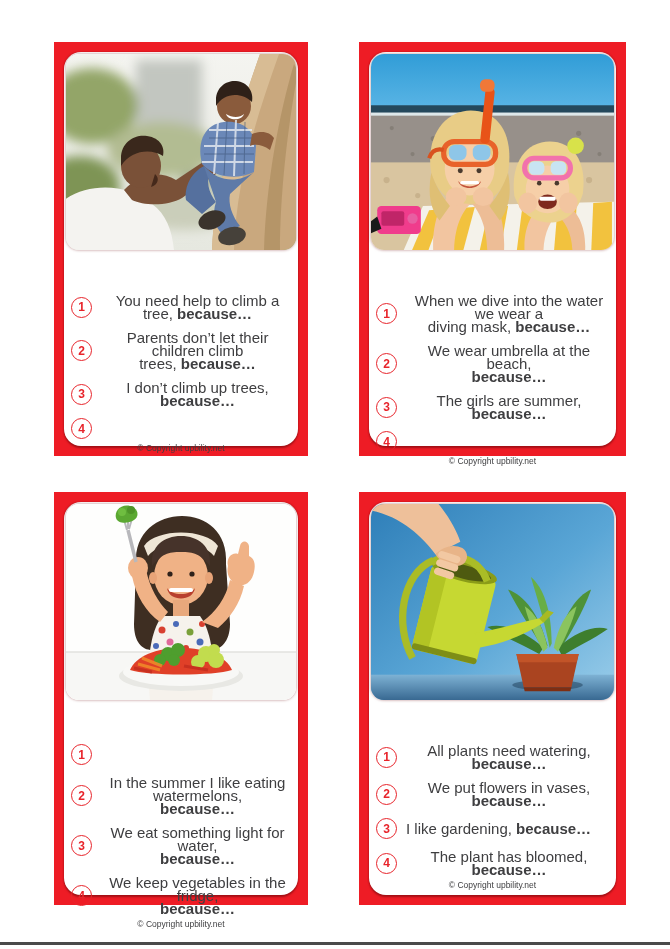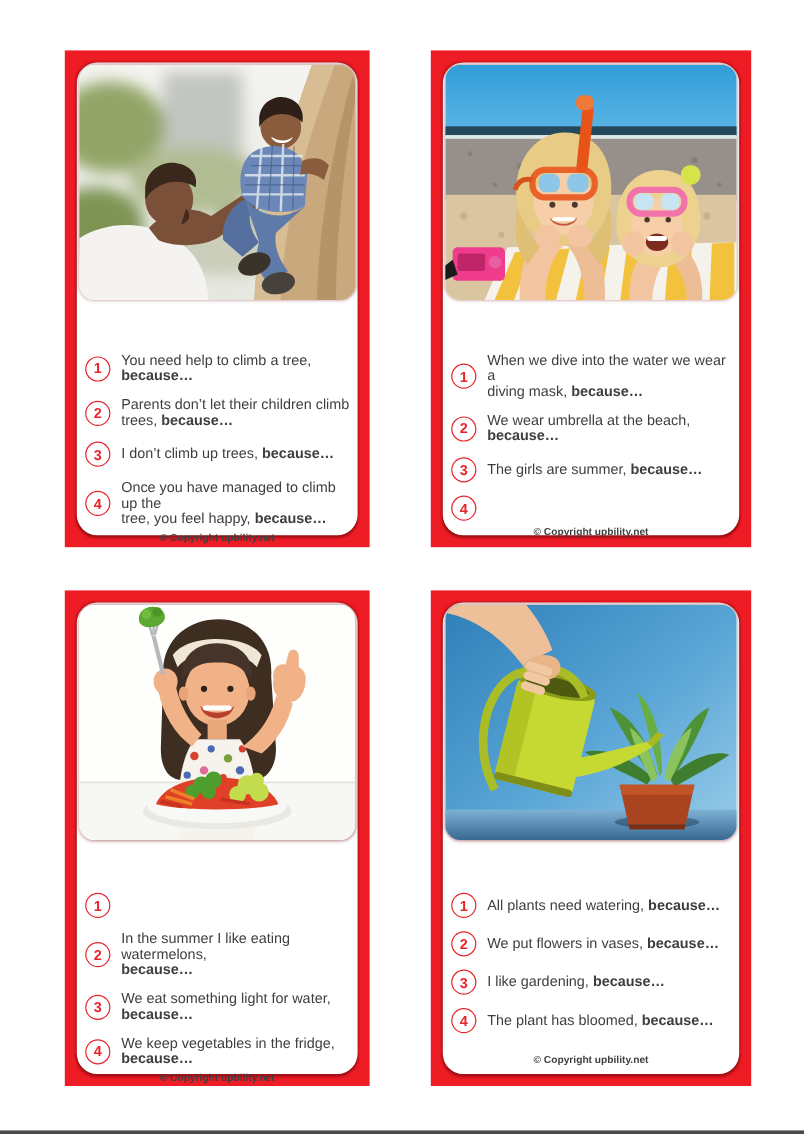--- a/index.html
+++ b/index.html
@@ -14,25 +14,25 @@
   .photo{margin:2px 2px 0 2px;height:196px;flex:none;border-radius:13px;overflow:hidden;
          box-shadow:0 0 3px rgba(110,8,12,.5);}
   .photo svg{display:block;width:100%;height:100%;}
 
   .questions{flex:1;display:flex;flex-direction:column;gap:11px;
              padding:44px 4px 0 7px;}
   .q{display:flex;align-items:center;}
   .qnum{flex:none;width:21px;height:21px;border:1.8px solid #E8242B;border-radius:50%;
         color:#E8242B;display:flex;align-items:center;justify-content:center;
         font-size:12px;font-weight:600;margin-right:9px;box-sizing:border-box;}
-  .qtext{font-size:12px;line-height:13px;color:#3E3E40;white-space:pre-line;}
+  .qtext{font-size:15px;line-height:13px;color:#3E3E40;white-space:pre-line;text-align:center;}
   .qtext b{font-weight:bold;}
 
   .copyright{margin-top:auto;text-align:center;font-size:8.5px;color:#3E3E40;
-             padding:4px 0 7px 0;font-weight:bold;}
+             padding:4px 0 7px 0;}
 
   .bottom-rule{position:absolute;left:0;top:942px;width:670px;height:3px;background:#4A4A4A;}
 </style>
 </head>
 <body>
 
 <div class="sheet">
 
   <div class="card" style="left:54px;top:42px;width:254px;height:414px;">
     <div class="card-inner">
@@ -98,22 +98,20 @@
           <span class="qnum">2</span>
           <span class="qtext"><span>Parents don’t let their children climb
 trees, </span><b>because…</b></span>
         </div>
         <div class="q">
           <span class="qnum">3</span>
           <span class="qtext"><span>I don’t climb up trees, </span><b>because…</b></span>
         </div>
         <div class="q">
           <span class="qnum">4</span>
-          <span class="qtext"><span>Once you have managed to climb up the
-tree, you feel happy, </span><b>because…</b></span>
         </div>
       </div>
       <div class="copyright">© Copyright upbility.net</div>
     </div>
   </div>
 
   <div class="card" style="left:359px;top:42px;width:267px;height:414px;">
     <div class="card-inner">
       <div class="photo">
         <svg viewBox="0 0 234 196" preserveAspectRatio="xMidYMid slice">

